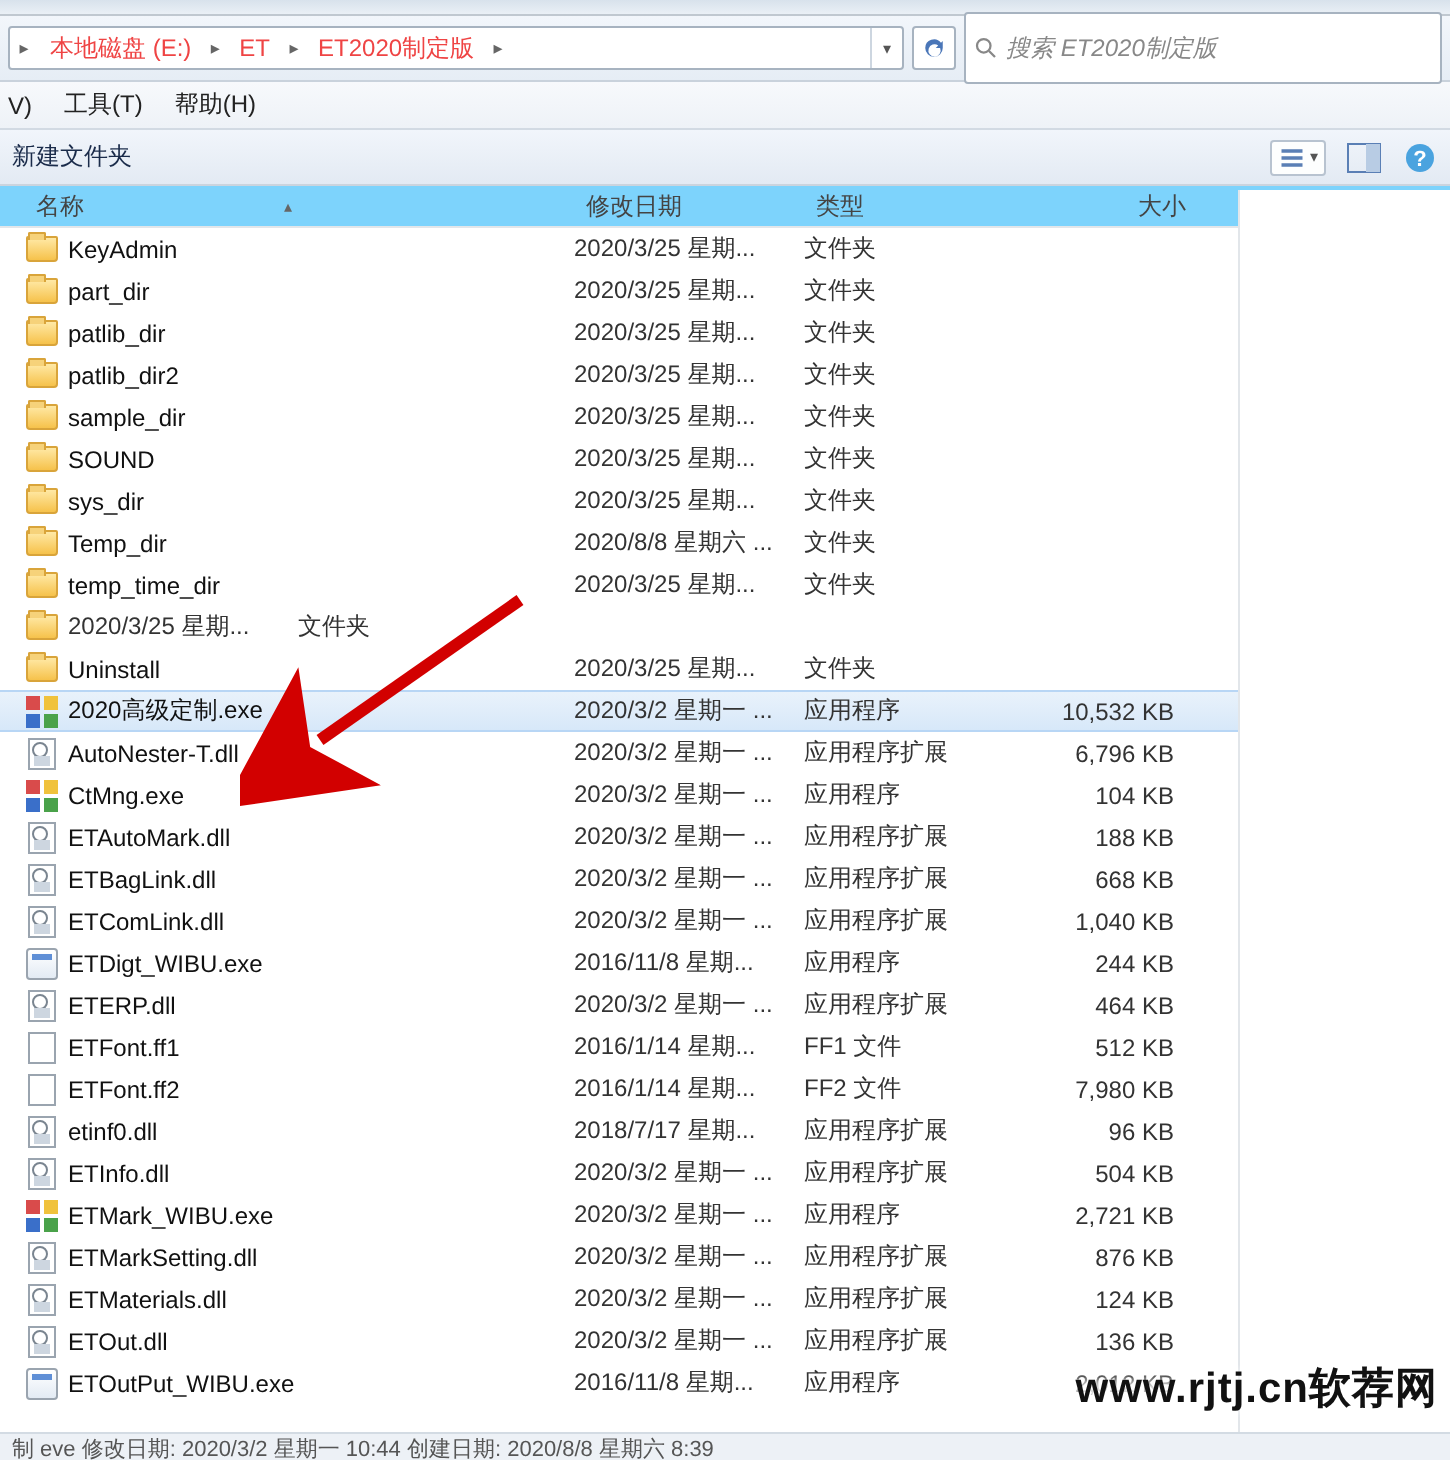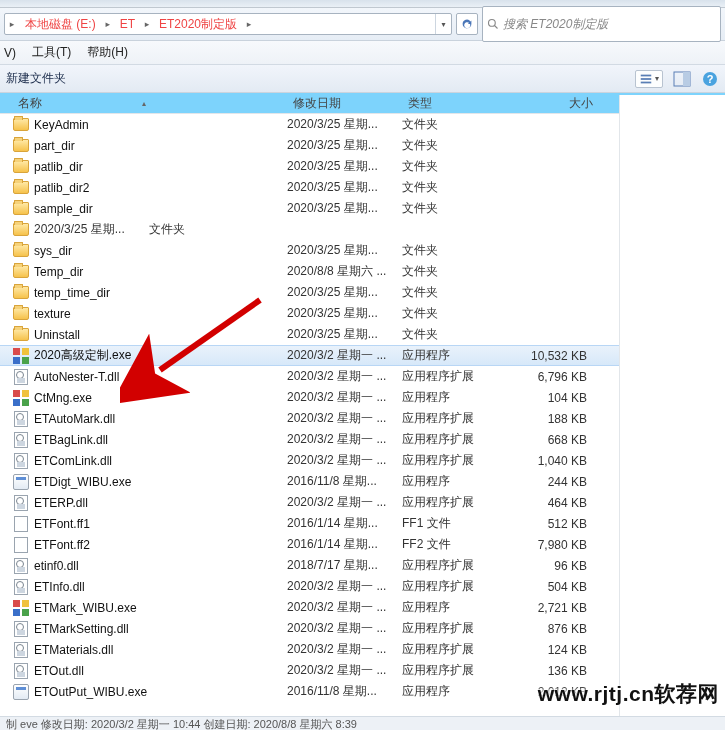--- a/index.html
+++ b/index.html
@@ -183,20 +183,21 @@
         </div>
         <div class="name-cell">sample_dir</div>
         <div class="date-cell">2020/3/25 星期...</div>
         <div class="type-cell">文件夹</div>
         <div class="size-cell"></div>
       </div>
       <div class="row">
         <div class="ico-cell">
           <div class="folder-ico"></div>
         </div>
+        <div class="name-cell">SOUND</div>
         <div class="date-cell">2020/3/25 星期...</div>
         <div class="type-cell">文件夹</div>
         <div class="size-cell"></div>
       </div>
       <div class="row">
         <div class="ico-cell">
           <div class="folder-ico"></div>
         </div>
         <div class="name-cell">sys_dir</div>
         <div class="date-cell">2020/3/25 星期...</div>
@@ -218,21 +219,20 @@
         </div>
         <div class="name-cell">temp_time_dir</div>
         <div class="date-cell">2020/3/25 星期...</div>
         <div class="type-cell">文件夹</div>
         <div class="size-cell"></div>
       </div>
       <div class="row">
         <div class="ico-cell">
           <div class="folder-ico"></div>
         </div>
-        <div class="name-cell">texture</div>
         <div class="date-cell">2020/3/25 星期...</div>
         <div class="type-cell">文件夹</div>
         <div class="size-cell"></div>
       </div>
       <div class="row">
         <div class="ico-cell">
           <div class="folder-ico"></div>
         </div>
         <div class="name-cell">Uninstall</div>
         <div class="date-cell">2020/3/25 星期...</div>

